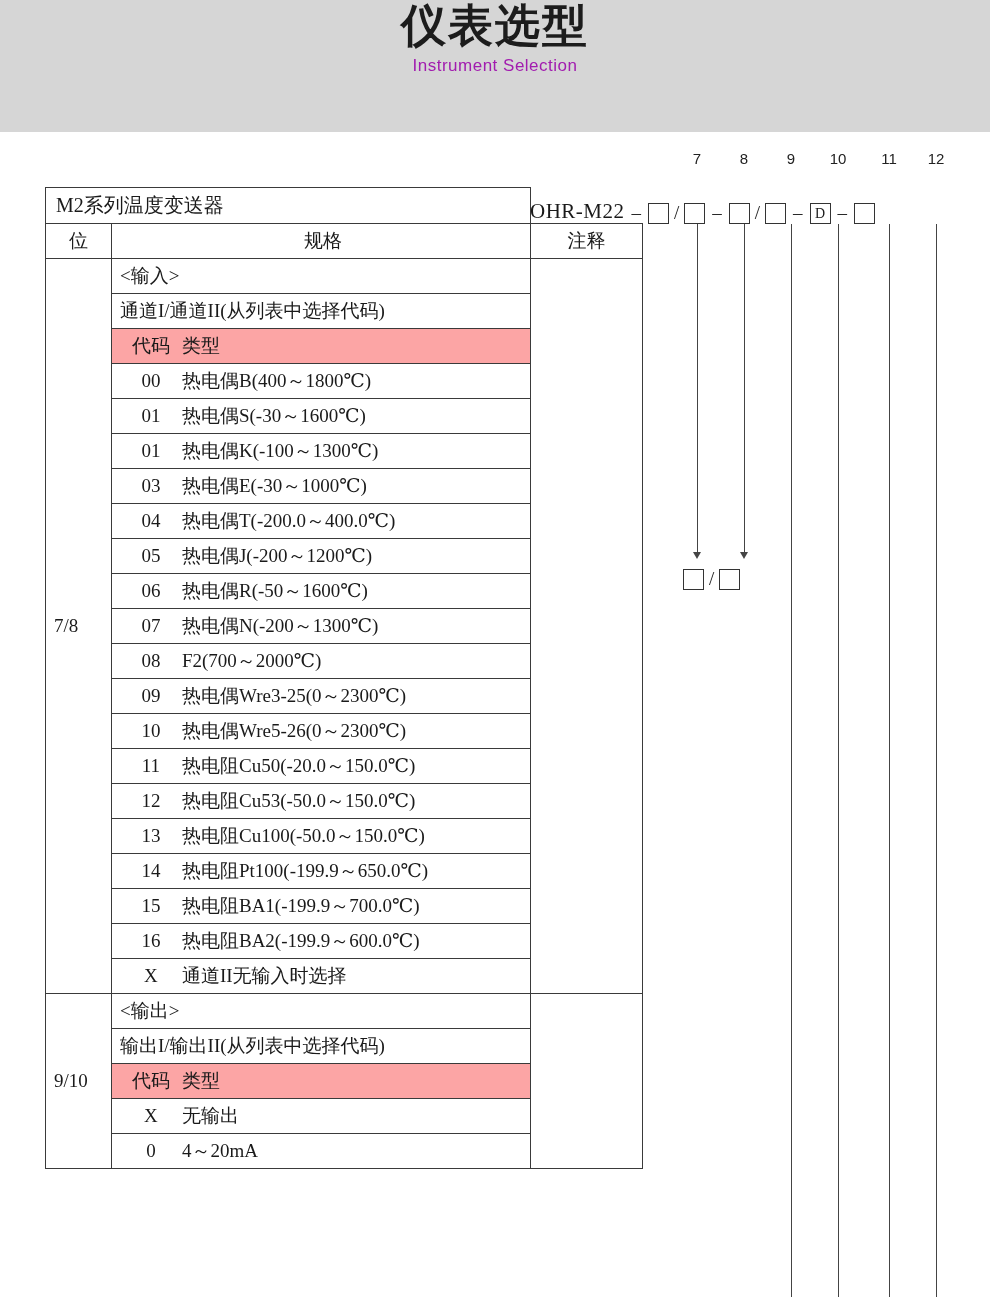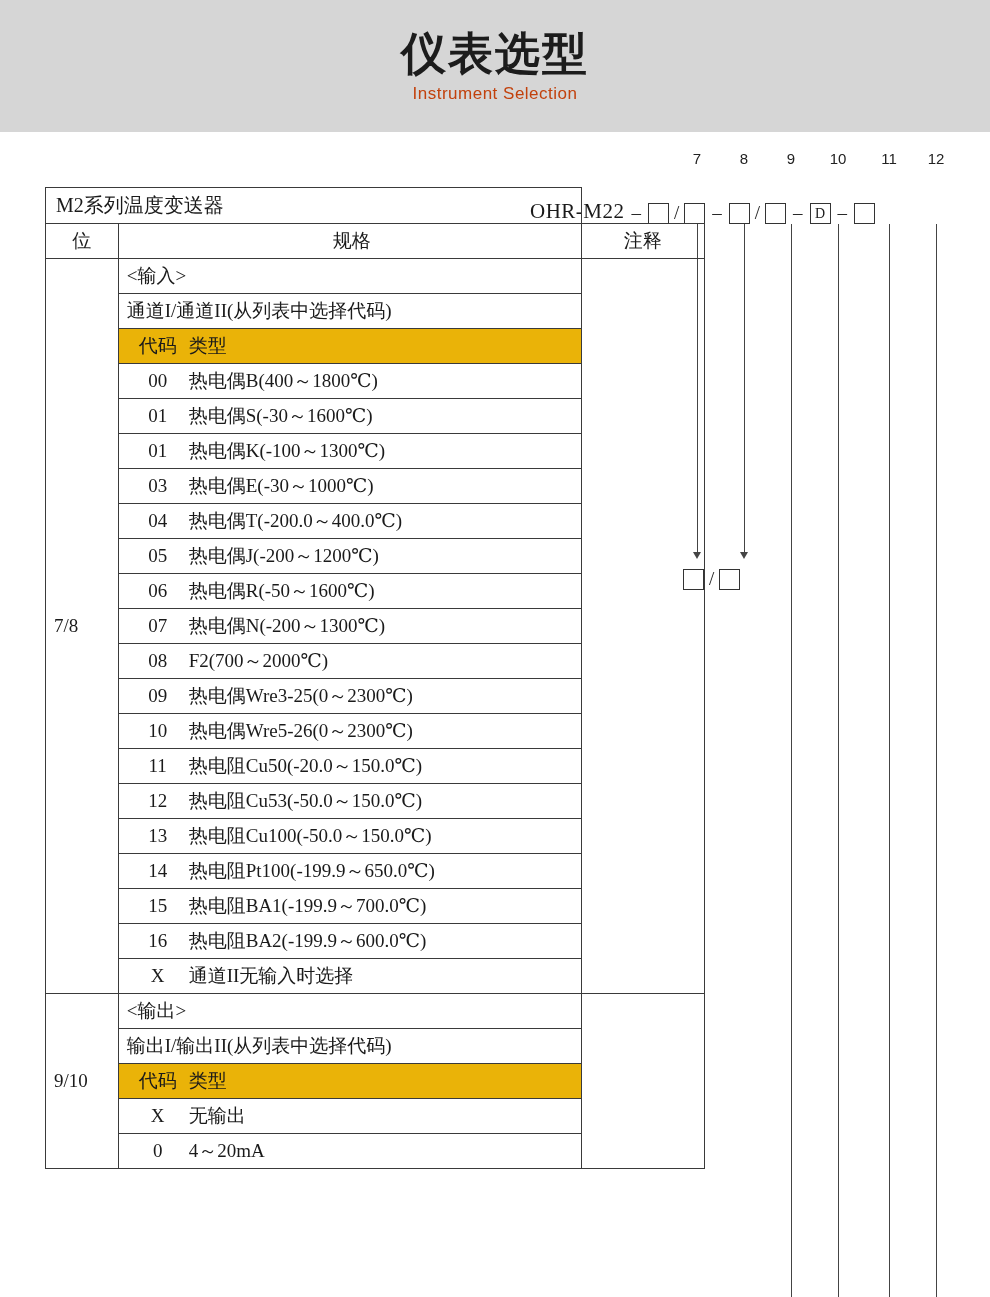--- a/index.html
+++ b/index.html
@@ -17,35 +17,34 @@
   }
 
   
   .banner {
     width: 990px;
     height: 132px;
     background: #d6d6d6;
     display: flex;
     flex-direction: column;
     align-items: center;
-    justify-content: center;
     box-sizing: border-box;
   }
   .banner-title {
     font-family: "DejaVu Sans", "Liberation Sans", sans-serif;
     font-size: 45px;
     font-weight: bold;
     letter-spacing: 2px;
     color: #1c1c1c;
     line-height: 1.15;
   }
   .banner-sub {
     font-family: "Liberation Sans", sans-serif;
     font-size: 17px;
-    color: #c2410c;
+    color: #a21caf;
     margin-top: 4px;
     letter-spacing: 0.5px;
   }
 
   
   .sheet {
     position: relative;
     width: 990px;
     height: 1165px;
   }
@@ -121,42 +120,42 @@
     font-size: 19px;
   }
 
   
   table.spec {
     position: absolute;
     left: 45px;
     top: 55px;
     border-collapse: collapse;
     font-size: 19px;
-    width: 660px;
+    width: 598px;
   }
   table.spec td {
     border: 1px solid #3a3a3a;
     padding: 4px 8px;
     vertical-align: middle;
     height: 32px;
     box-sizing: border-box;
   }
   .c-pos   { width: 66px;  text-align: left; }
   .c-spec  { width: 420px; text-align: left; }
   .c-note  { width: 112px; text-align: center; }
 
   .title-row td {
     height: 34px;
     font-size: 20px;
   }
   .title-row .t-left { text-align: left; padding-left: 10px; }
   .hdr td { text-align: center; }
   .hdr .c-spec { text-align: center; padding-left: 12px; }
 
-  .shade { background: #eab308; }
+  .shade { background: #fca5a5; }
   .code-cell {
     display: inline-block;
     width: 62px;
     text-align: center;
   }
   .type-text { display: inline-block; }
 
   .nb { border: none !important; }
 </style>
 </head>

